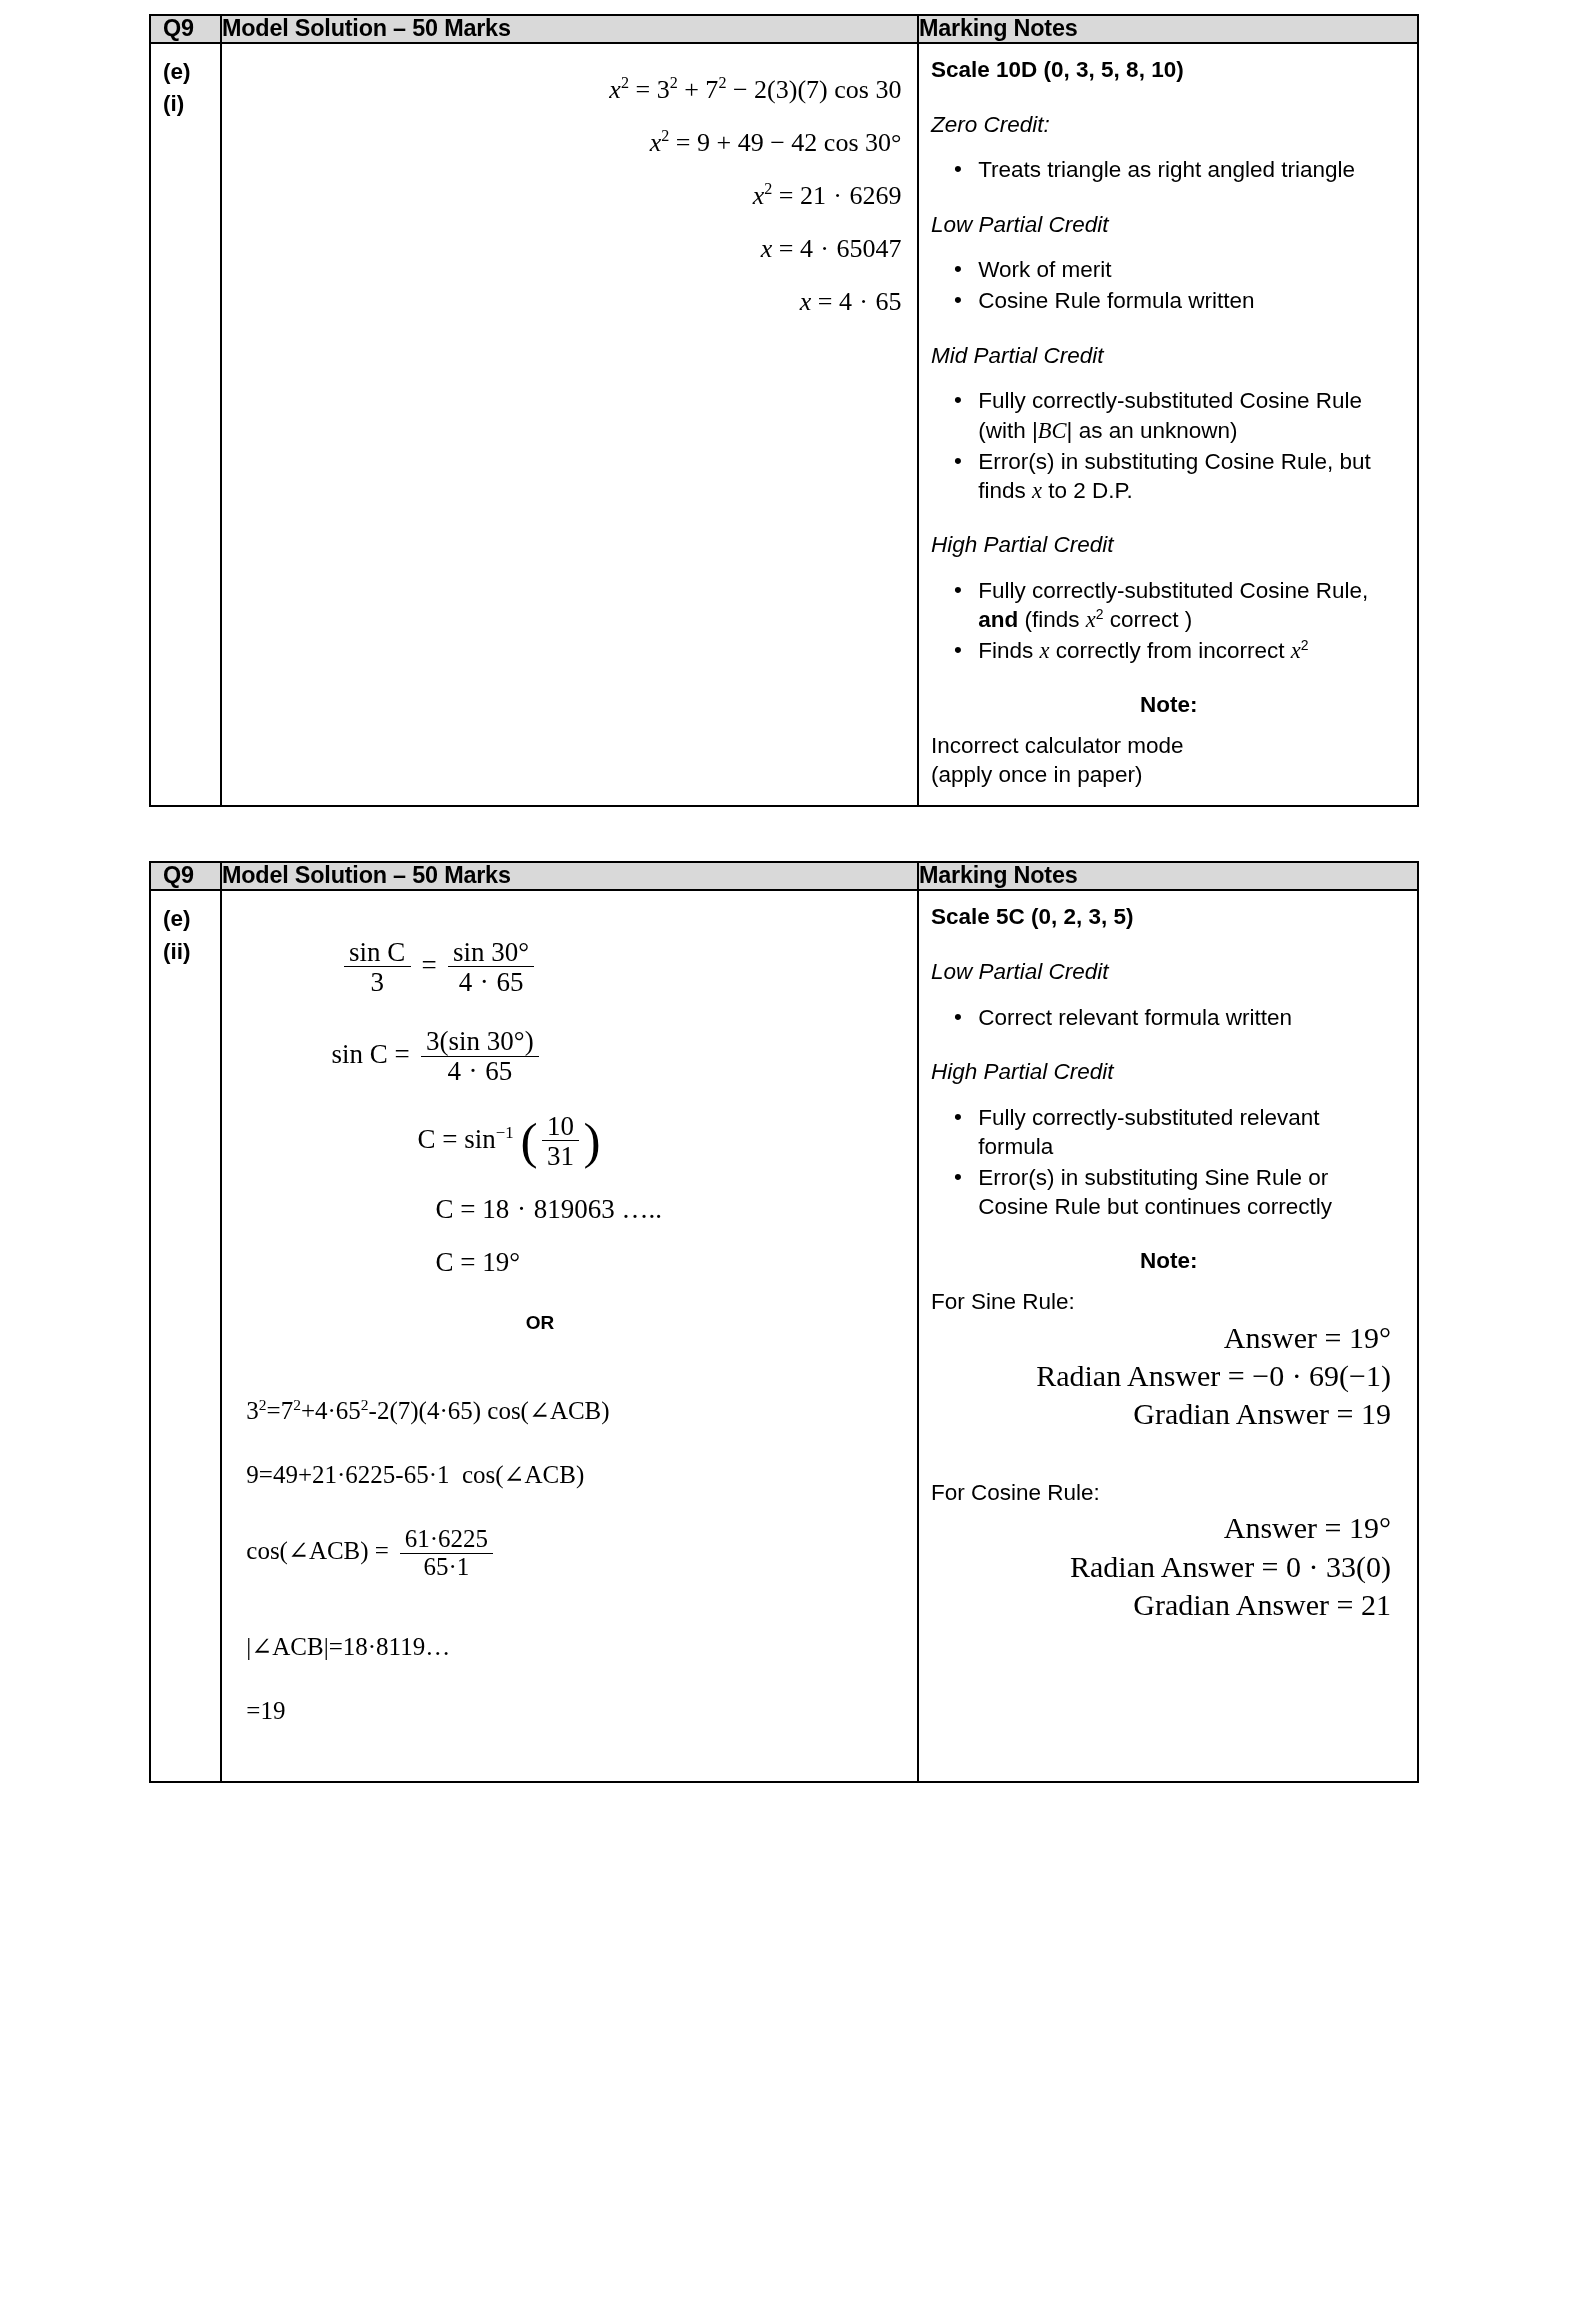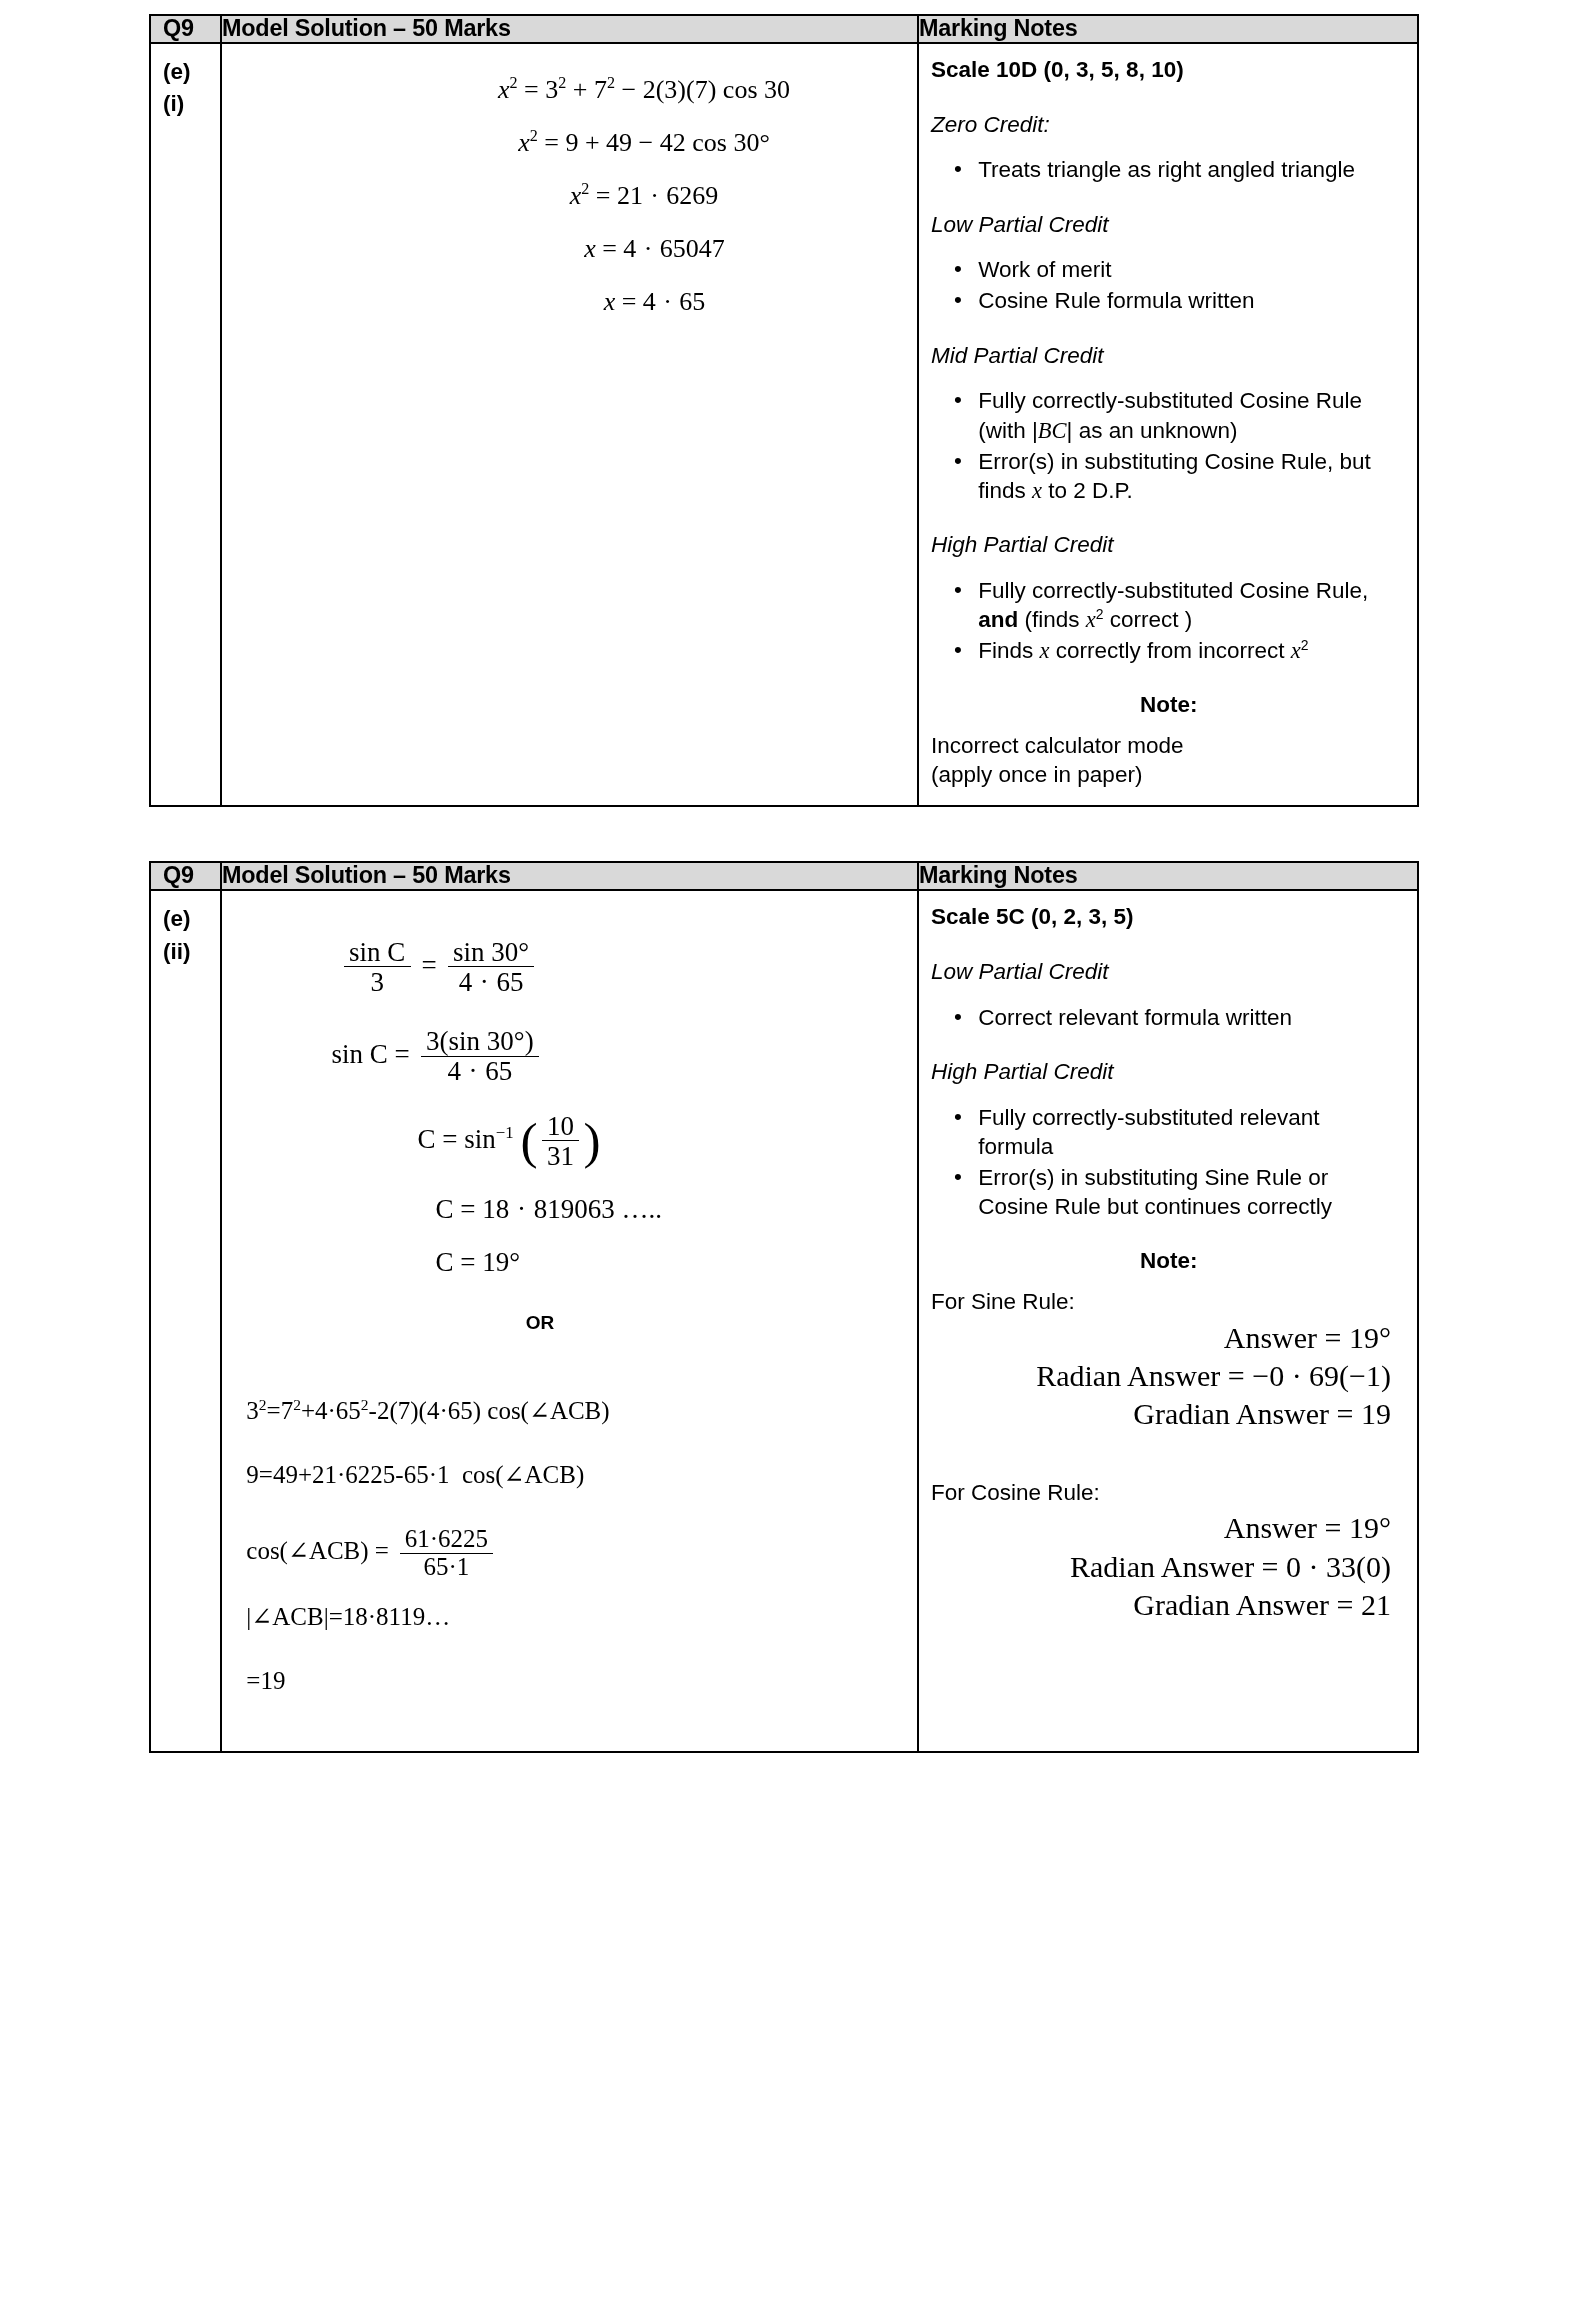--- a/index.html
+++ b/index.html
@@ -75,21 +75,21 @@
   
   .mline {
     font-family: "Liberation Serif", "DejaVu Serif", serif;
     font-size: 26px;
     line-height: 1.0;
     white-space: nowrap;
   }
   .eqlist-1 { padding-top: 17.3px; }
   .eqlist-1 .mline {
     margin: 0 0 27px 0;
-    text-align: center;
+    text-align: right;
   }
   .eqlist-1 .mline.i0 { padding-left: 149px; }
   .eqlist-1 .mline.i1 { padding-left: 149px; }
   .eqlist-1 .mline.i2 { padding-left: 149px; }
   .eqlist-1 .mline.i3 { padding-left: 170px; }
   .eqlist-1 .mline.i4 { padding-left: 170px; }
 
   i.v { font-style: italic; font-family: "Liberation Serif", serif; }
   sup.ex {
     font-size: 0.62em;
@@ -140,21 +140,21 @@
     margin: 36px 0 0 0;
     padding-right: 59px;
   }
 
   .eqlist-3 { padding-top: 64px; }
   .eqlist-3 .mline {
     font-size: 25px;
     margin: 0 0 39px 0;
     padding-left: 8.7px;
   }
-  .eqlist-3 .mline.tall { margin-bottom: 23px; }
+  .eqlist-3 .mline.tall { margin-bottom: 53px; }
 
   
   td.notes-cell {
     padding: 12px 10.4px 15.6px 12px;
     font-size: 22.5px;
     line-height: 1.28;
   }
   .notes-scale {
     font-weight: bold;
     margin: 0 0 26px 0;

